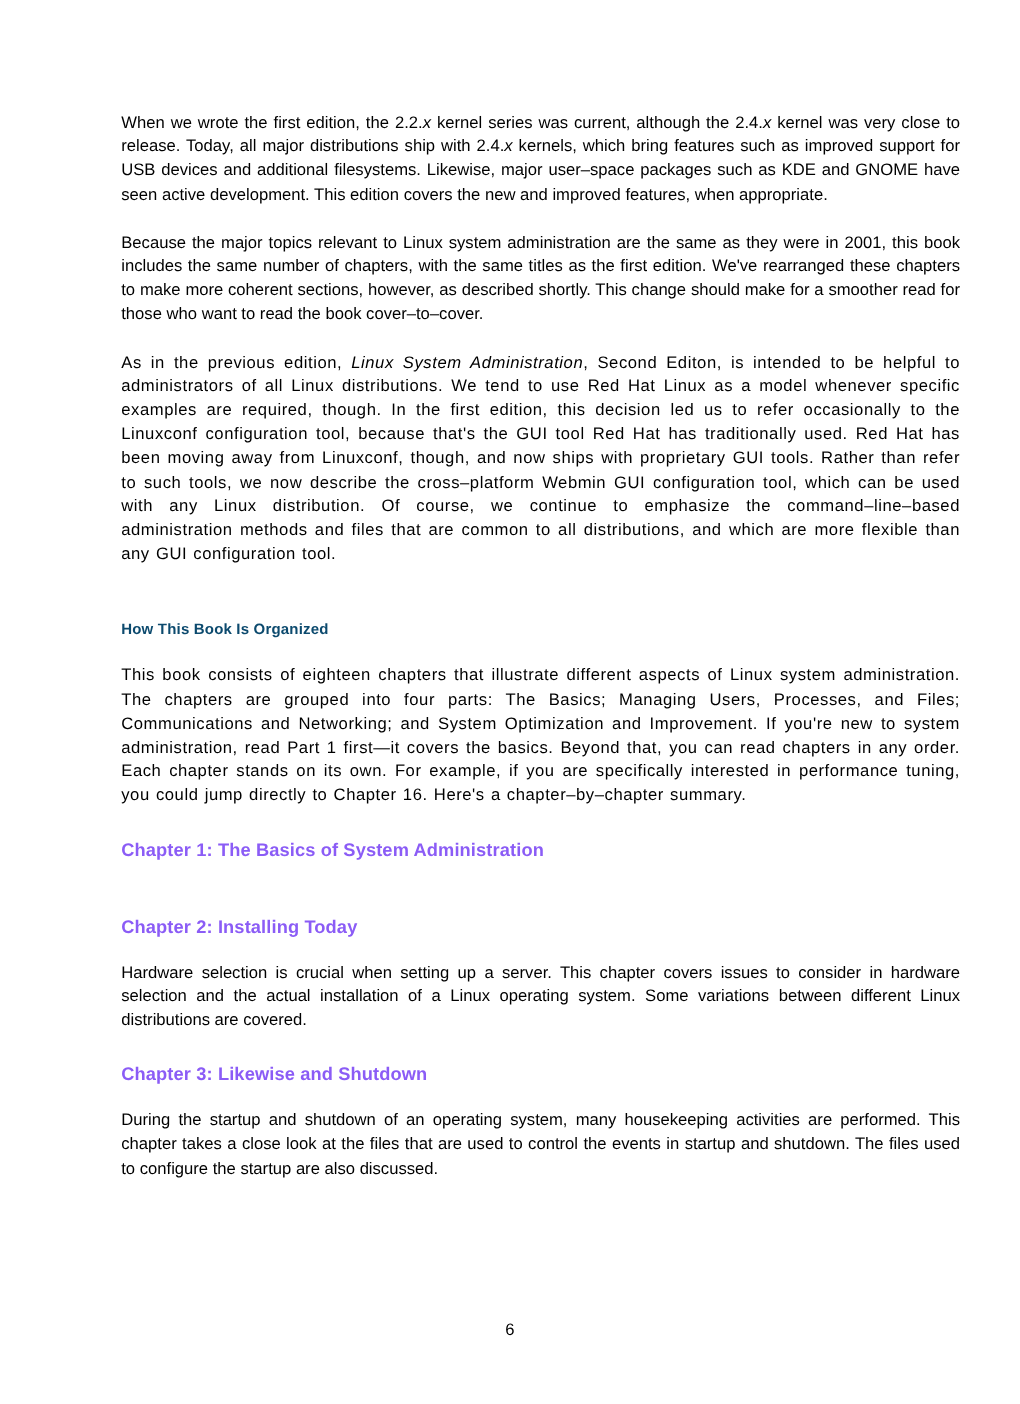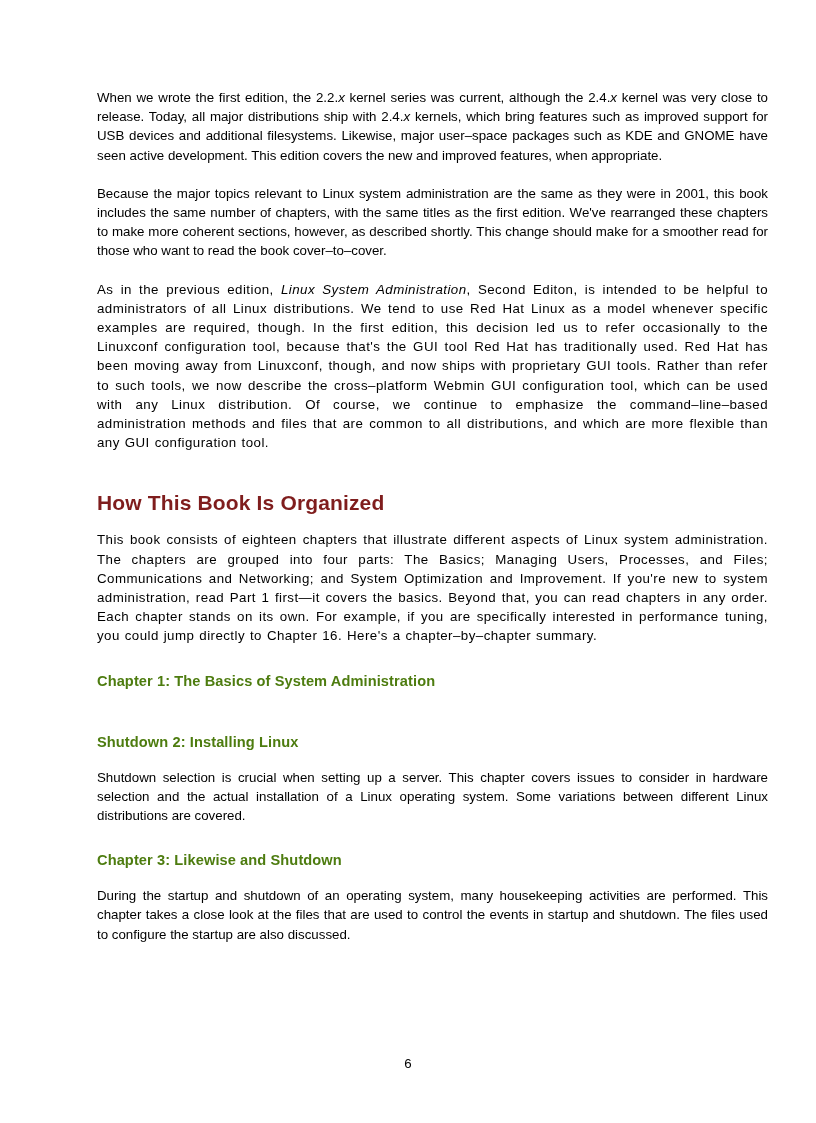--- a/index.html
+++ b/index.html
@@ -34,33 +34,33 @@
     margin: 0 0 0 0;
     font-size: 13.3px;
     line-height: 19.2px;
     text-align: justify;
     color: #000;
     font-weight: normal;
   }
   .gap-para { height: 19px; }
   h2.section-heading {
     margin: 0;
-    font-size: 21px;
+    font-size: 12px;
     line-height: 22px;
     font-weight: bold;
     letter-spacing: 0.15px;
-    color: #7f1d1d;
+    color: #0c4a6e;
   }
   h3.chapter-heading {
     margin: 0;
     font-size: 14.6px;
     line-height: 20px;
     font-weight: bold;
     letter-spacing: 0.1px;
-    color: #4d7c0f;
+    color: #8b5cf6;
   }
   .spacer-before-section { height: 40px; }
   .spacer-after-section { height: 16px; }
   .spacer-before-chapter { height: 25px; }
   .spacer-after-chapter { height: 16px; }
   em.title-italic {
     font-style: italic;
   }
   em.var-italic {
     font-style: italic;
@@ -106,25 +106,25 @@
 
     <div class="spacer-before-chapter"></div>
 
     <h3 class="chapter-heading">Chapter 1: The Basics of System Administration</h3>
 
     <div class="spacer-after-chapter"></div>
 
 
     <div class="spacer-before-chapter"></div>
 
-    <h3 class="chapter-heading">Shutdown 2: Installing Linux</h3>
+    <h3 class="chapter-heading">Chapter 2: Installing Today</h3>
 
     <div class="spacer-after-chapter"></div>
 
-    <p class="body-text">Shutdown selection is crucial when setting up a server. This chapter covers issues to consider in hardware selection and the actual installation of a Linux operating system. Some variations between different Linux distributions are covered.</p>
+    <p class="body-text">Hardware selection is crucial when setting up a server. This chapter covers issues to consider in hardware selection and the actual installation of a Linux operating system. Some variations between different Linux distributions are covered.</p>
 
     <div class="spacer-before-chapter"></div>
 
     <h3 class="chapter-heading">Chapter 3: Likewise and Shutdown</h3>
 
     <div class="spacer-after-chapter"></div>
 
     <p class="body-text">During the startup and shutdown of an operating system, many housekeeping activities are performed. This chapter takes a close look at the files that are used to control the events in startup and shutdown. The files used to configure the startup are also discussed.</p>
 
   </div>

